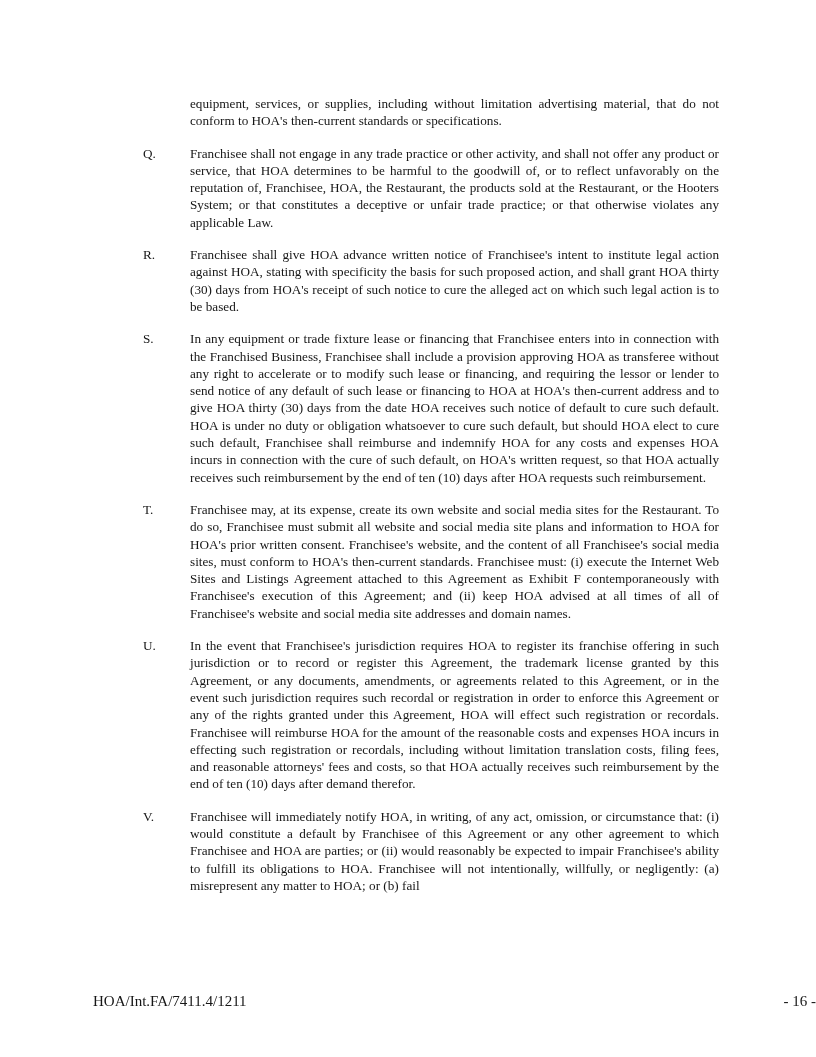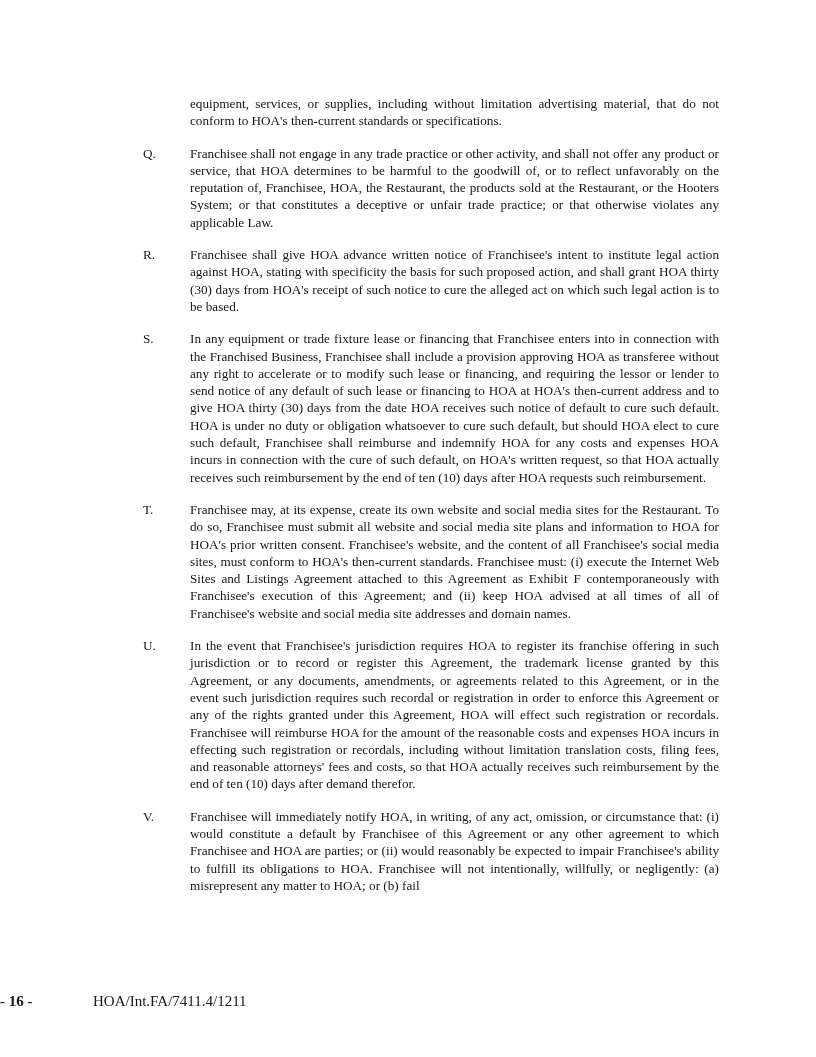--- a/index.html
+++ b/index.html
@@ -47,22 +47,21 @@
   }
   .footer-code {
     position: absolute;
     left: 93px;
     top: 0;
     white-space: nowrap;
   }
   .footer-page {
     display: block;
     width: 100%;
-    text-align: left;
-    font-weight: bold;
+    text-align: right;
   }
 </style>
 </head>
 <body>
 
 <div class="page">
   <div class="content">
 
     <div class="para">
       <span class="para-label"></span>

